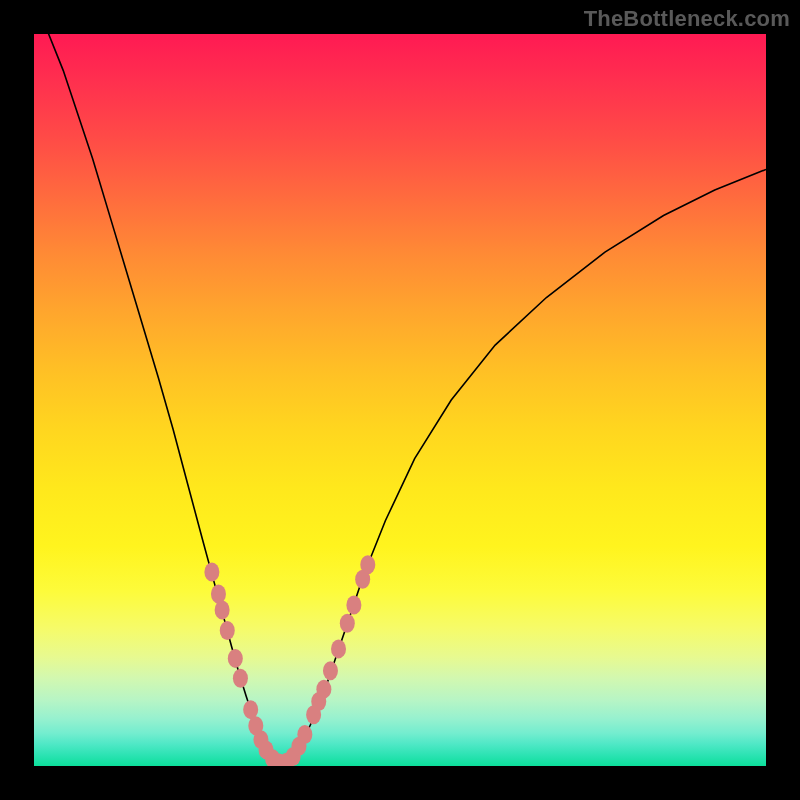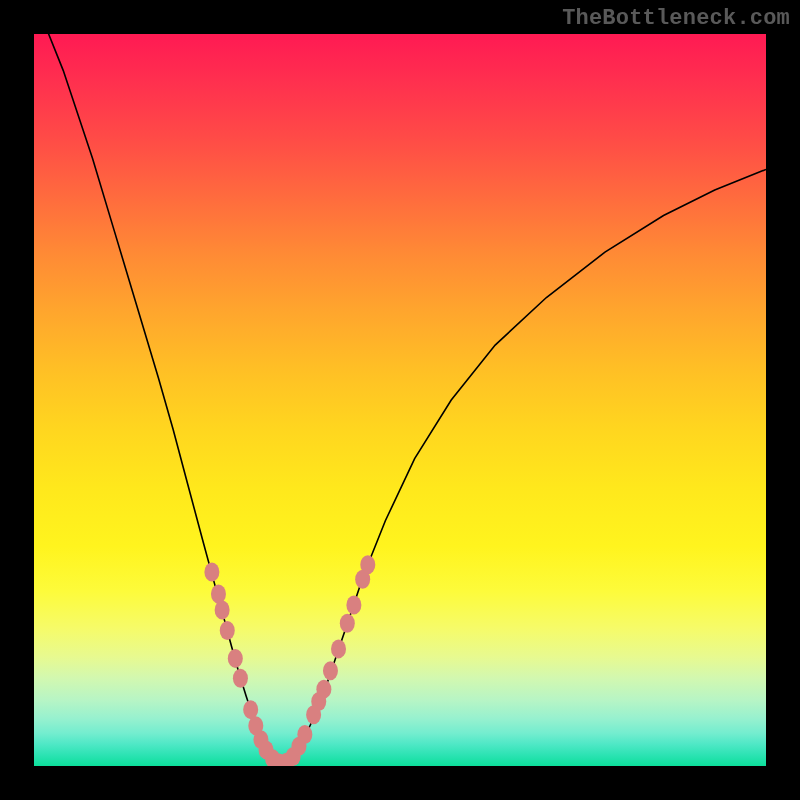--- a/index.html
+++ b/index.html
@@ -41,21 +41,21 @@
       #74edcf 95.5%,
       #4fe8c6 97%,
       #2ce3b3 98.5%,
       #0cdf9b 100%
     );
   }
   .watermark {
     position: absolute;
     top: 6px;
     right: 10px;
-    font-family: Liberation Mono, monospace;
+    font-family: Liberation Sans, sans-serif;
     font-size: 22px;
     font-weight: 600;
     color: #595959;
     letter-spacing: 0.2px;
     user-select: none;
   }
   svg.curves {
     position: absolute;
     inset: 0;
     width: 100%;

